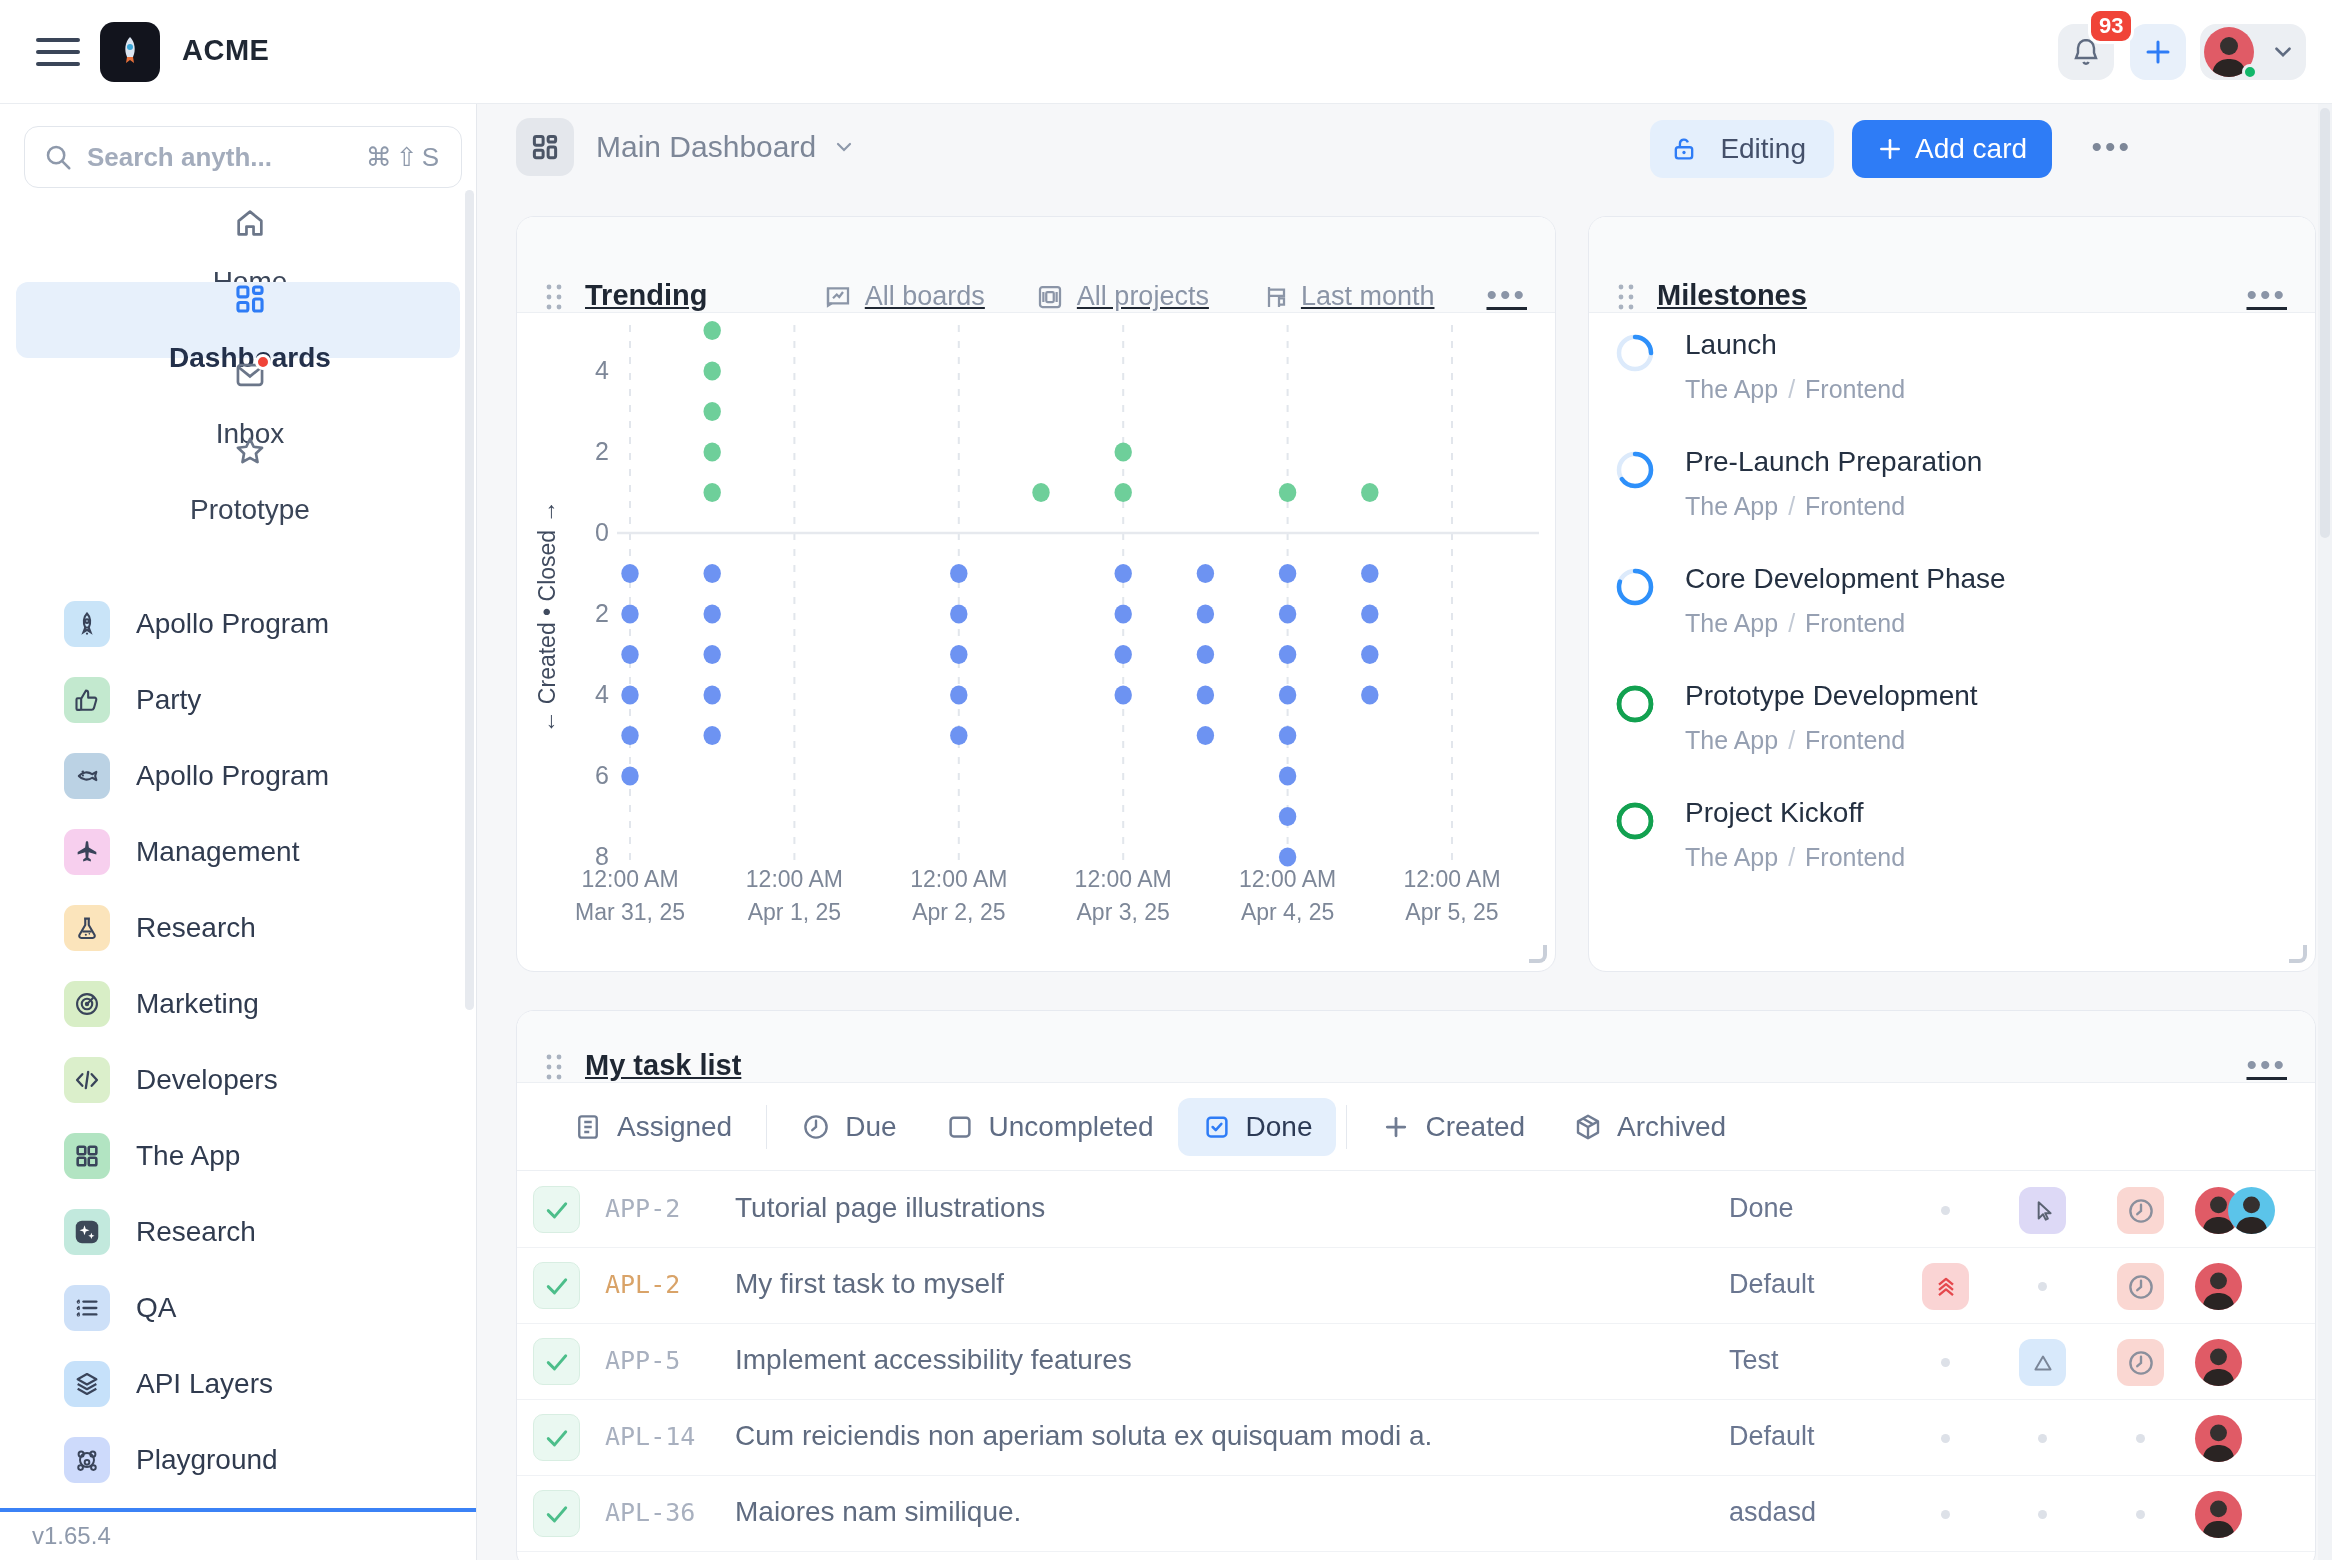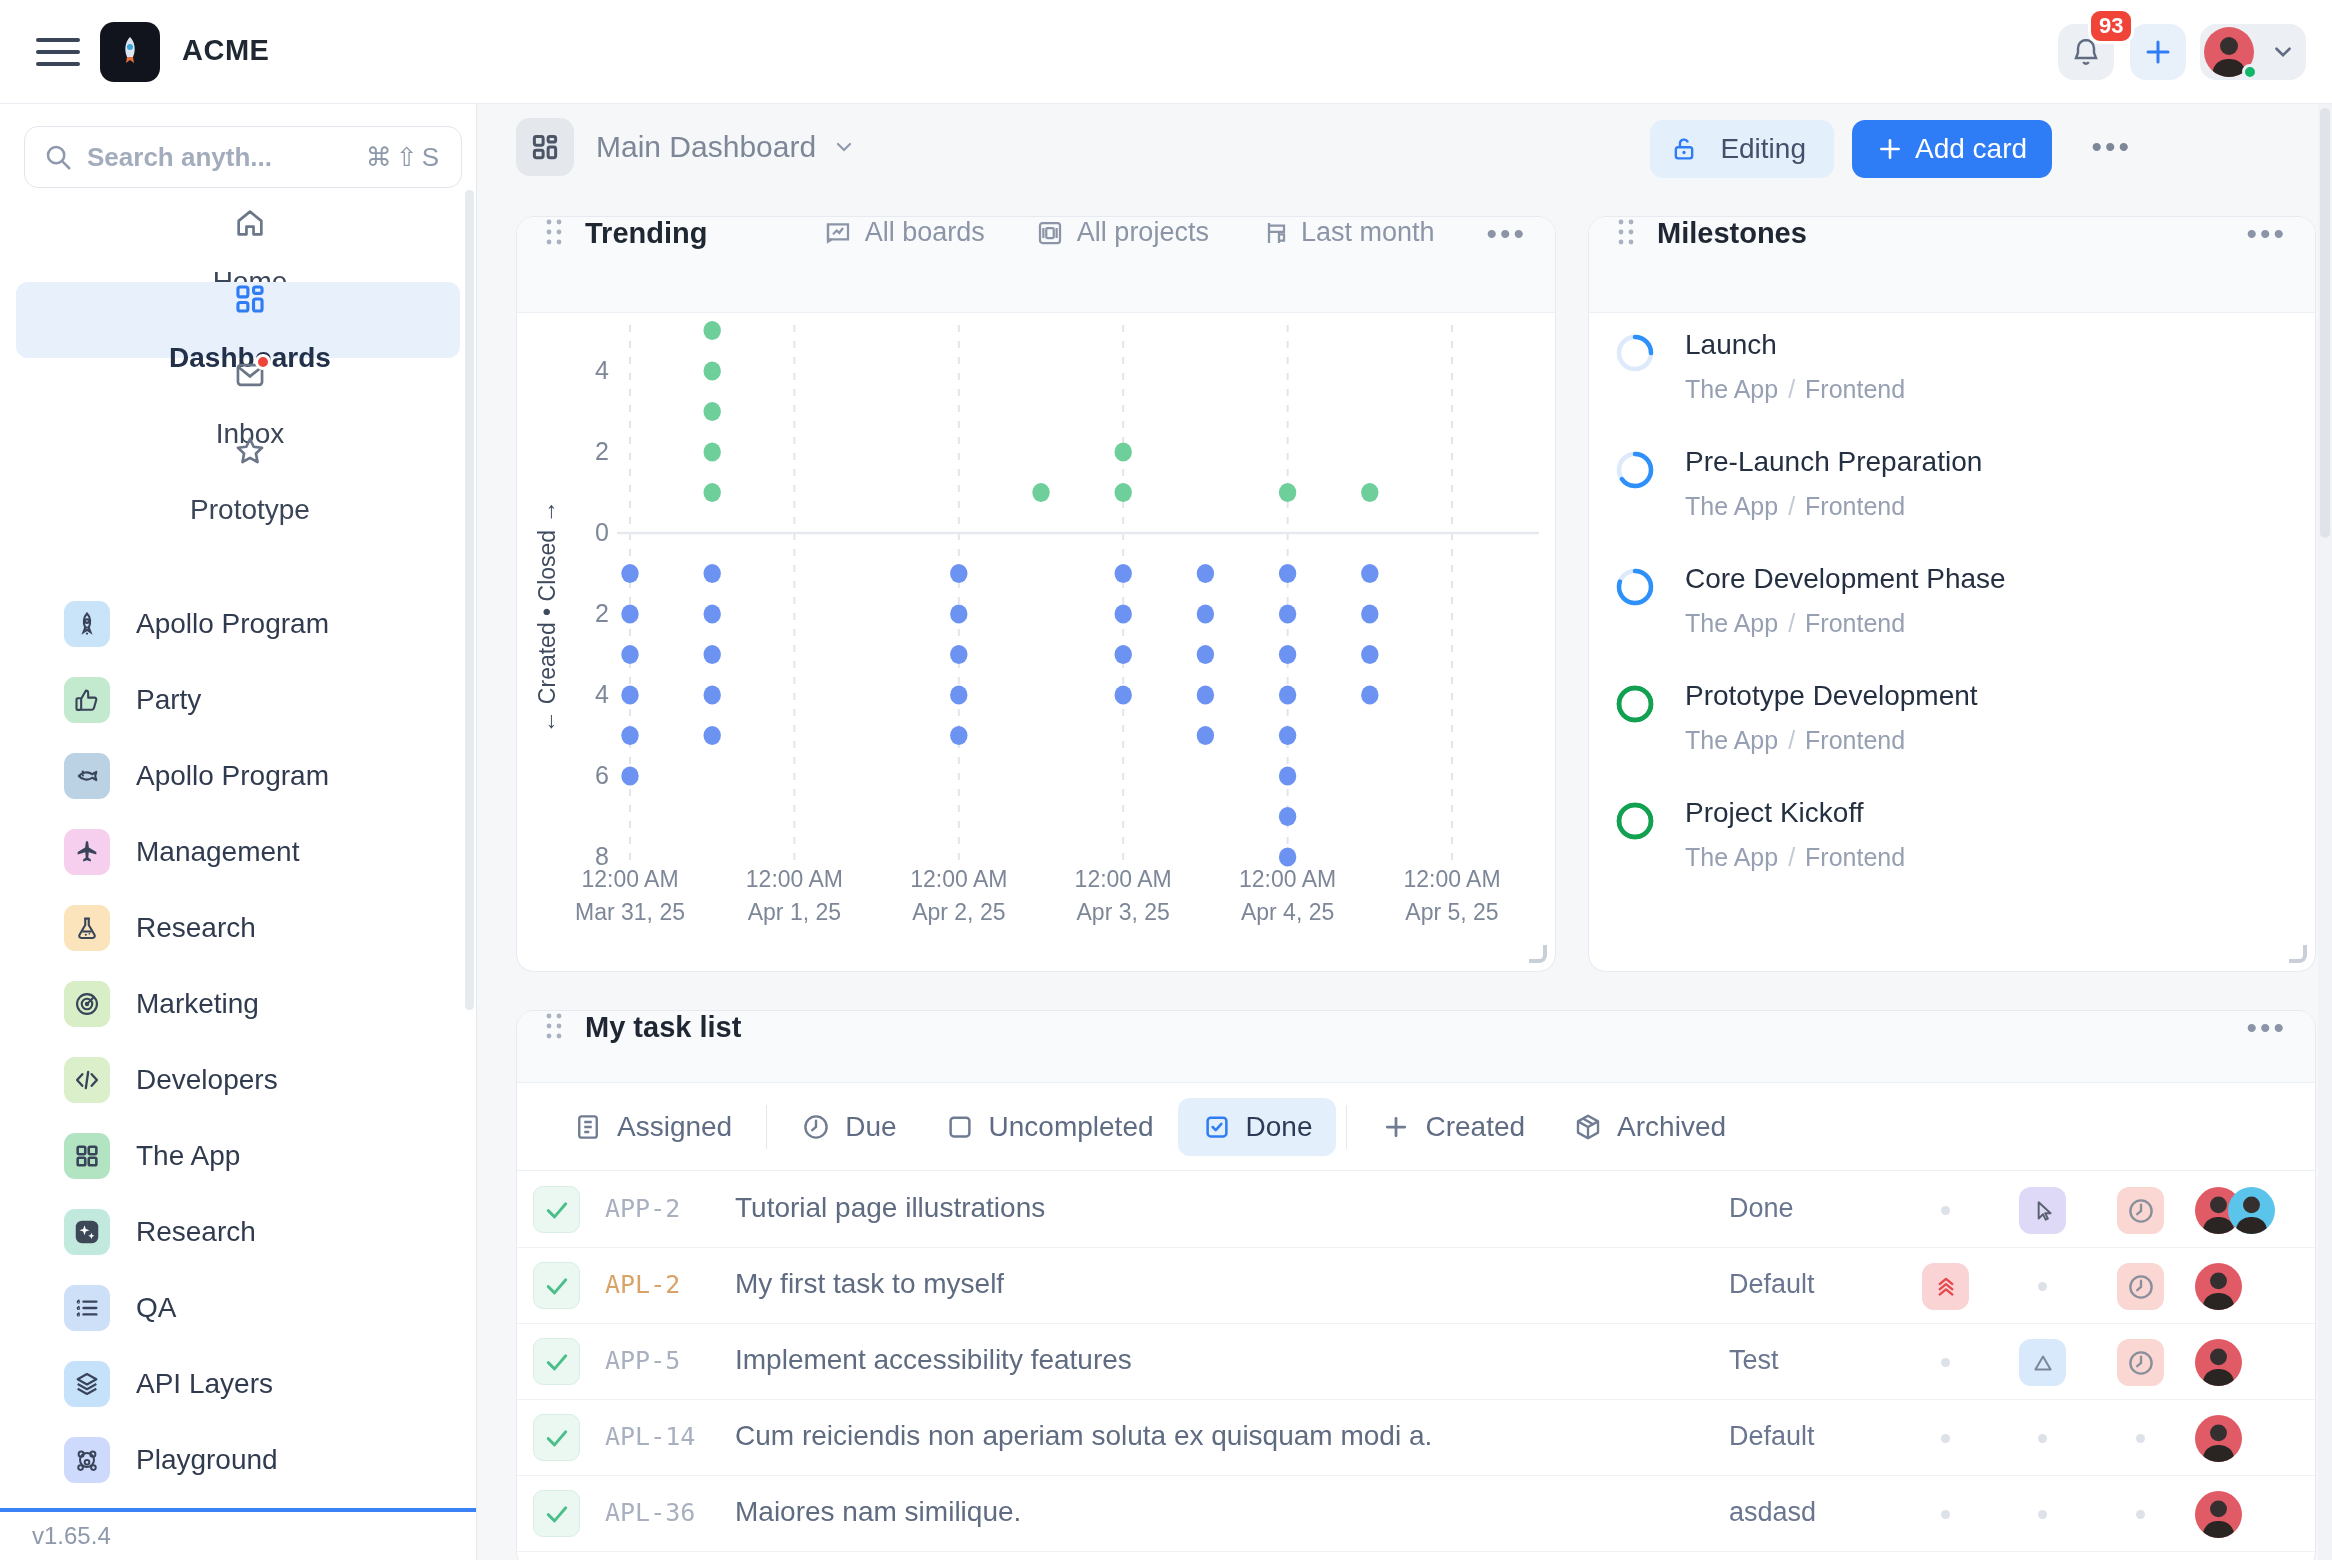--- a/index.html
+++ b/index.html
@@ -46,21 +46,21 @@
   .page-head { position:absolute; left:38px; top:14px; right:30px; height:76px; }
   .dash-chip { position:absolute; left:0; top:0; width:58px; height:58px; background:#E4E7EC; border-radius:14px; display:flex; align-items:center; justify-content:center; color:#4B5566; cursor:pointer; }
   .page-title { position:absolute; left:80px; top:12px; font-size:30px; color:#7D8798; display:flex; align-items:center; gap:16px; cursor:pointer; }
   .page-title .chev { color:#8E99AB; }
   .editing-btn { position:absolute; right:468px; top:2px; height:58px; padding:0 28px 0 20px; background:#E4EFFC; border-radius:13px; display:flex; align-items:center; gap:22px; font-size:28px; color:#44506A; cursor:pointer; }
   .addcard-btn { position:absolute; right:250px; top:2px; height:58px; width:200px; background:#2E7CF6; border-radius:13px; display:flex; align-items:center; justify-content:center; gap:12px; font-size:28px; color:#fff; cursor:pointer; }
   .head-dots { position:absolute; right:170px; top:12px; font-size:30px; color:#7D8798; letter-spacing:3px; cursor:pointer; }
 
   
   .card { position:absolute; background:#fff; border:1px solid #E7EAF0; border-radius:18px; overflow:hidden; }
-  .card-head { position:relative; height:96px; background:#F9FAFB; border-bottom:1px solid #ECEFF3; display:flex; align-items:flex-start; padding:0 28px; gap:22px; }
+  .card-head { position:relative; height:96px; background:#F9FAFB; border-bottom:1px solid #ECEFF3; display:flex; align-items:flex-end; padding:0 28px; gap:22px;text-decoration:underline; }
   .drag { color:#A9B2C0; cursor:grab; flex:0 0 auto; }
   .card-title { font-size:29px; font-weight:bold; color:#1F2733; }
   .card-head .spacer { flex:1; }
   .mini-btn { display:flex; align-items:center; gap:12px; font-size:27px; color:#8B95A7; cursor:pointer; margin-left:28px; white-space:nowrap; }
   .dots-btn { font-size:30px; color:#8B95A7; letter-spacing:3px; cursor:pointer; margin-left:30px; }
   .resize-corner { position:absolute; right:8px; bottom:8px; width:18px; height:18px; border-right:4px solid #C9CFD9; border-bottom:4px solid #C9CFD9; border-bottom-right-radius:8px; }
 
   #trending-card { left:38px; top:112px; width:1040px; height:756px; }
   #milestones-card { left:1110px; top:112px; width:728px; height:756px; }
   #tasks-card { left:38px; top:906px; width:1800px; height:560px; }

